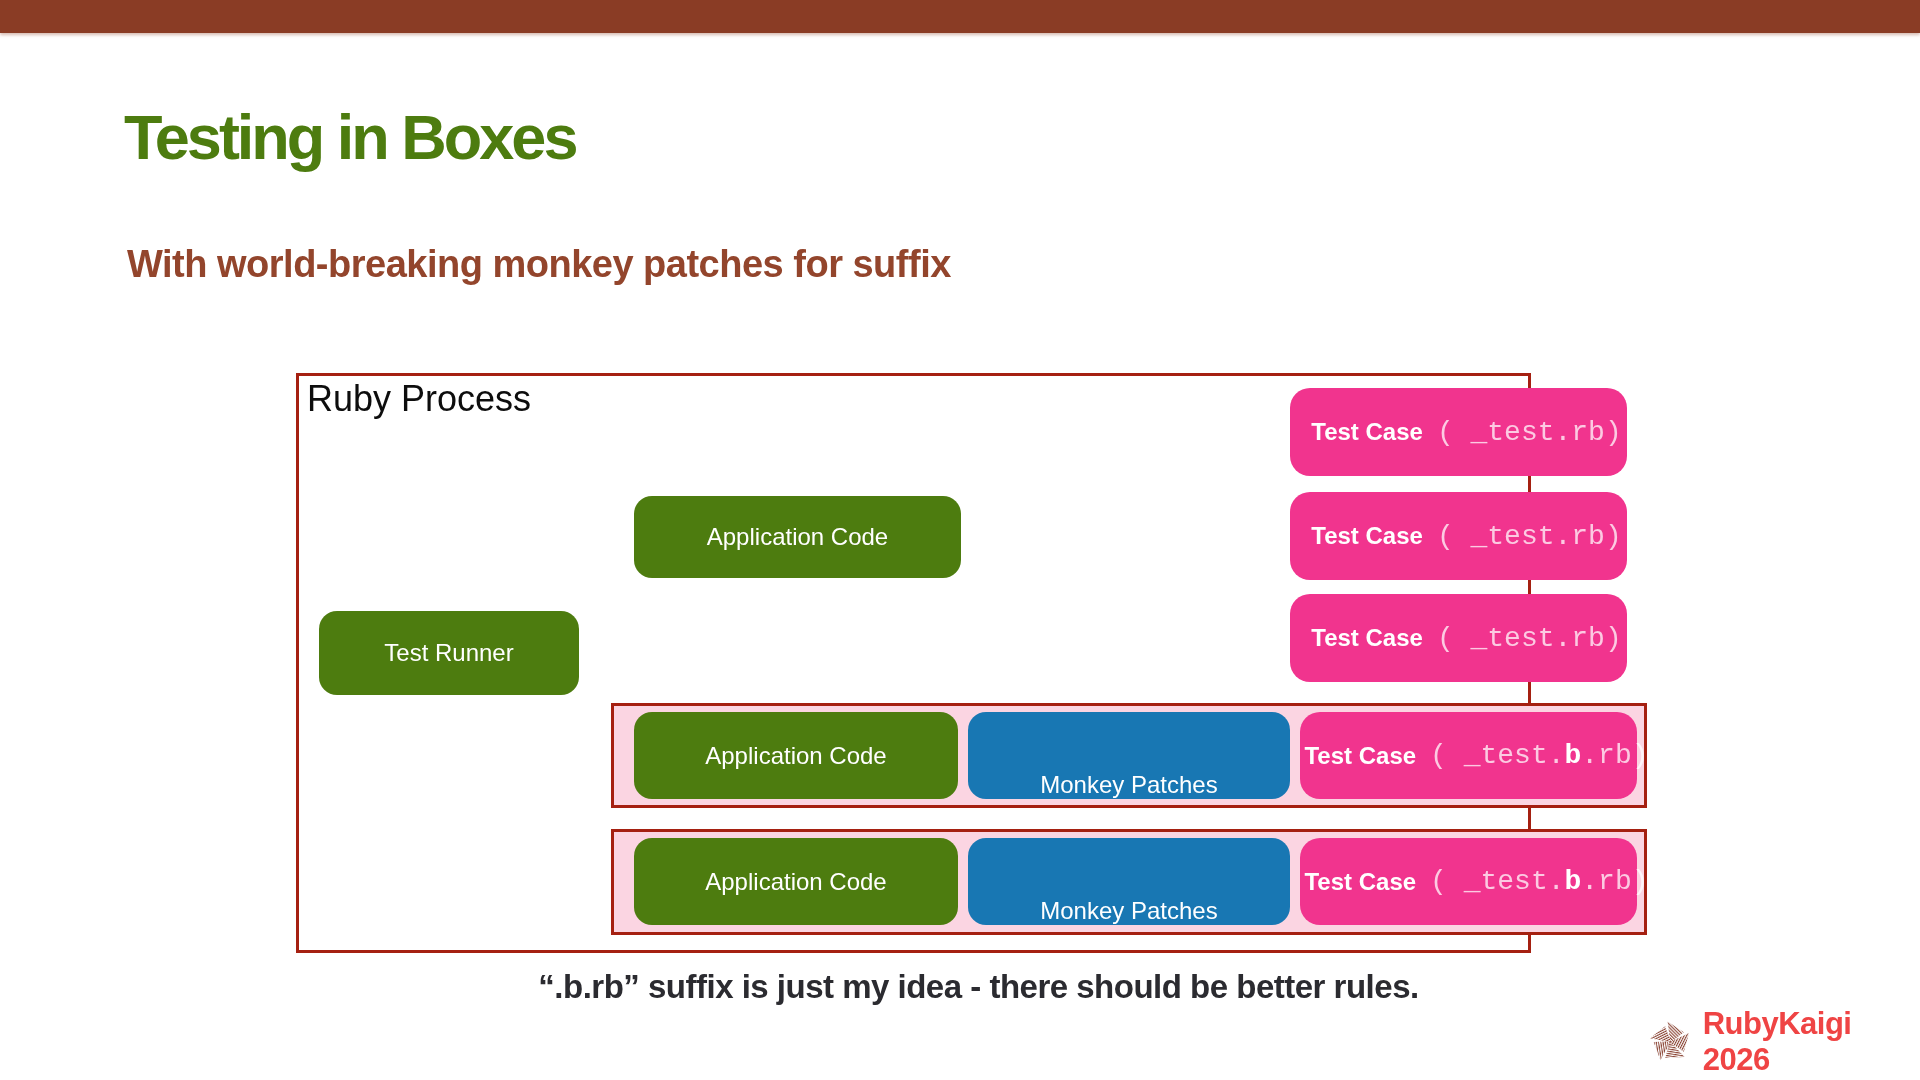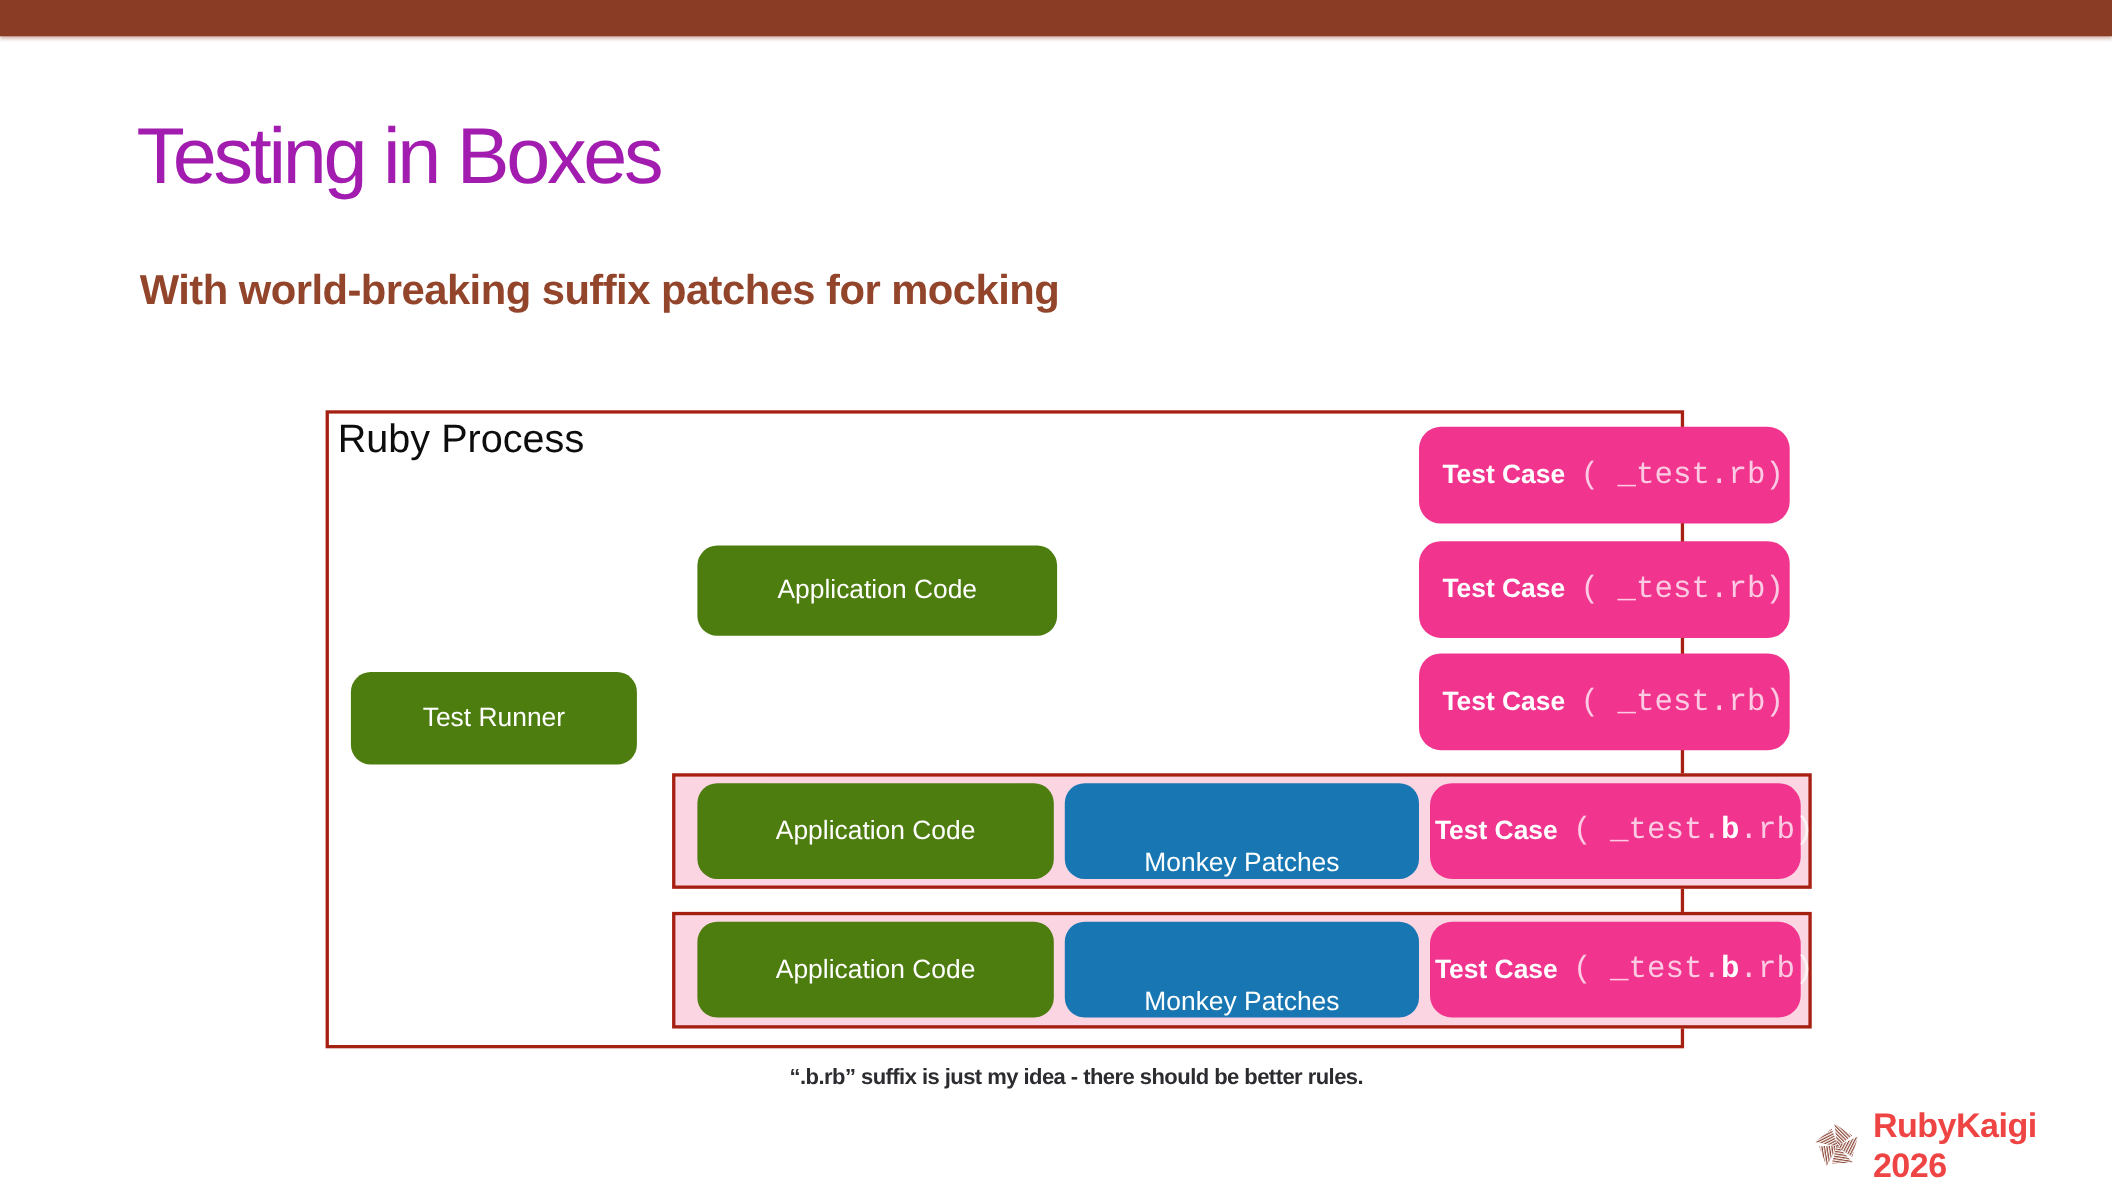--- a/index.html
+++ b/index.html
@@ -6,22 +6,22 @@
   html,body { width:1920px; height:1080px; background:#ffffff; font-family:"Liberation Sans", sans-serif; }
   .slide { position:relative; width:1920px; height:1080px; background:#ffffff; overflow:hidden; }
 
   .top-bar {
     position:absolute; left:0; top:0; width:1920px; height:33px;
     background:#8A3C25; box-shadow:0 2px 3px rgba(139,62,38,0.35);
   }
 
   .title {
     position:absolute; left:124px; top:103px;
-    font-size:72px; font-weight:normal; letter-spacing:-3px;
-    color:#a21caf; line-height:1.1;
+    font-size:63px; font-weight:bold; letter-spacing:-3px;
+    color:#4d7c0f; line-height:1.1;
   }
   .subtitle {
     position:absolute; left:127px; top:243px;
     font-size:38px; font-weight:bold; letter-spacing:-0.5px;
     color:#93452C;
   }
 
   .diagram {
     position:absolute; left:296px; top:373px; width:1235px; height:580px;
     border:3px solid #A52011; background:#ffffff;
@@ -63,41 +63,41 @@
   .box.tc-2 { top:116px; }
   .box.tc-3 { top:218px; }
 
   
   .group-row .g-app    { left:20px;  width:324px; }
   .group-row .g-monkey { left:354px; width:322px;align-items:flex-end; }
   .group-row .g-tc     { left:686px; width:337px; }
 
   .caption {
     position:absolute; left:296px; top:968px; width:1365px;
-    text-align:center; font-size:20px; font-weight:bold;
+    text-align:center; font-size:33px; font-weight:bold;
     letter-spacing:-0.5px; color:#2B2B30;
   }
 
   .footer-logo {
     position:absolute; left:1648px; top:1006px;
     display:flex; align-items:center; gap:10px;
   }
   .footer-logo .logo-text {
     font-size:31px; font-weight:bold; color:#ef4444; letter-spacing:-0.5px;
   }
 </style>
 </head>
 <body>
 
 <div class="slide">
 
   <div class="top-bar"></div>
 
   <h1 class="title">Testing in Boxes</h1>
-  <h2 class="subtitle">With world-breaking suffix patches for mocking</h2>
+  <h2 class="subtitle">With world-breaking monkey patches for suffix</h2>
 
   <div class="diagram">
     <div class="process-label">Ruby Process</div>
 
     <div class="box red test-runner">
       <span>Test Runner</span>
     </div>
 
     <div class="box red app-code-main">
       <span>Application Code</span>

